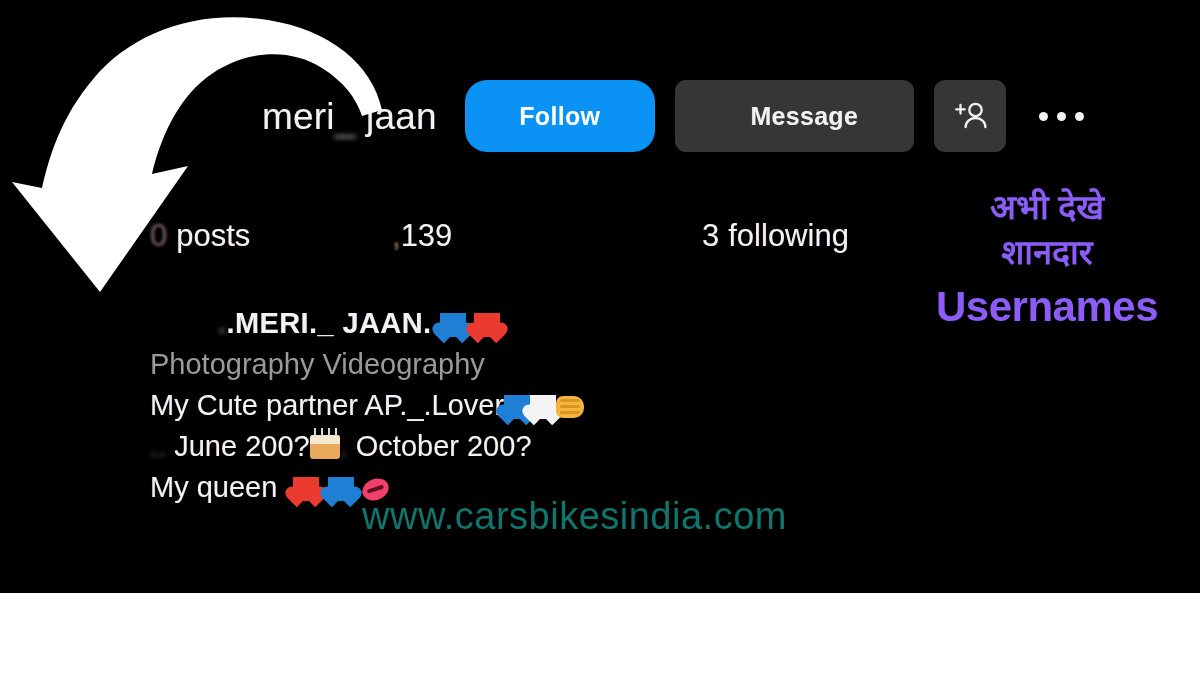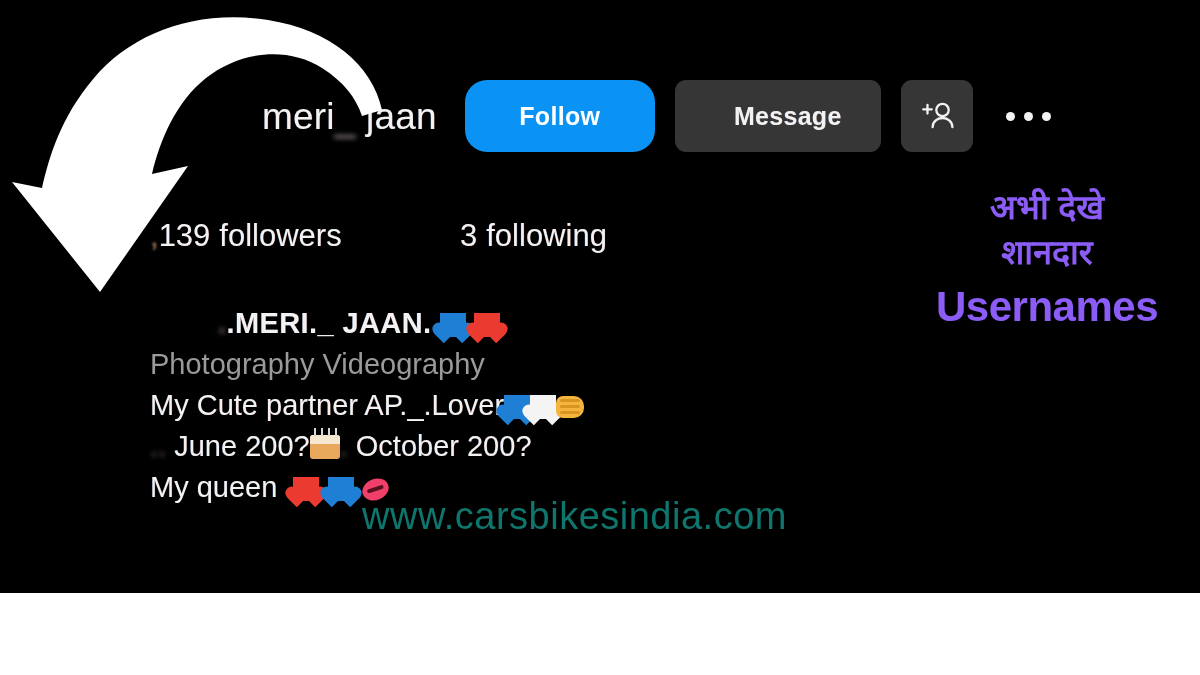--- a/index.html
+++ b/index.html
@@ -83,21 +83,21 @@
     margin-right: 20px;
     letter-spacing: 0.3px;
   }
 
   #message-button {
     background: #363636;
     color: #f2f2f2;
     font-size: 25px;
     font-weight: 700;
     border-radius: 11px;
-    width: 206px;
+    width: 239px;
     height: 72px;
     margin-right: 20px;
     letter-spacing: 0.3px;
     text-shadow: 0.4px 0 0 rgba(255,120,60,0.30), -0.4px 0 0 rgba(70,150,255,0.30);
     padding-left: 26px;
   }
 
   #add-person-button {
     background: #363636;
     border-radius: 11px;
@@ -349,24 +349,27 @@
 
       <button class="action-btn" id="more-options-button">
         <span class="dot"></span>
         <span class="dot"></span>
         <span class="dot"></span>
       </button>
     </div>
 
     <div id="stats-row">
 
+      <div class="stat-item" id="stat-posts">
+        <span class="stat-value obscured">0</span>
+        <span class="stat-label">posts</span>
+      </div>
 
       <div class="stat-item" id="stat-followers">
         <span class="stat-value"><span class="partial">,</span><span>139</span></span>
-        <span class="stat-label">followers</span>
       </div>
 
       <div class="stat-item" id="stat-following">
         <span class="stat-value">3</span>
         <span class="stat-label">following</span>
       </div>
     </div>
 
     <div id="bio-block">
 

